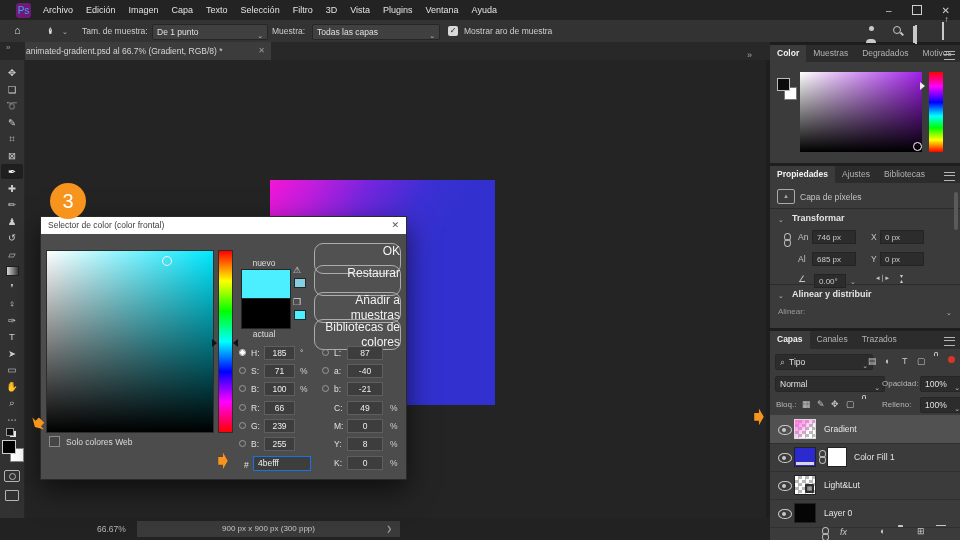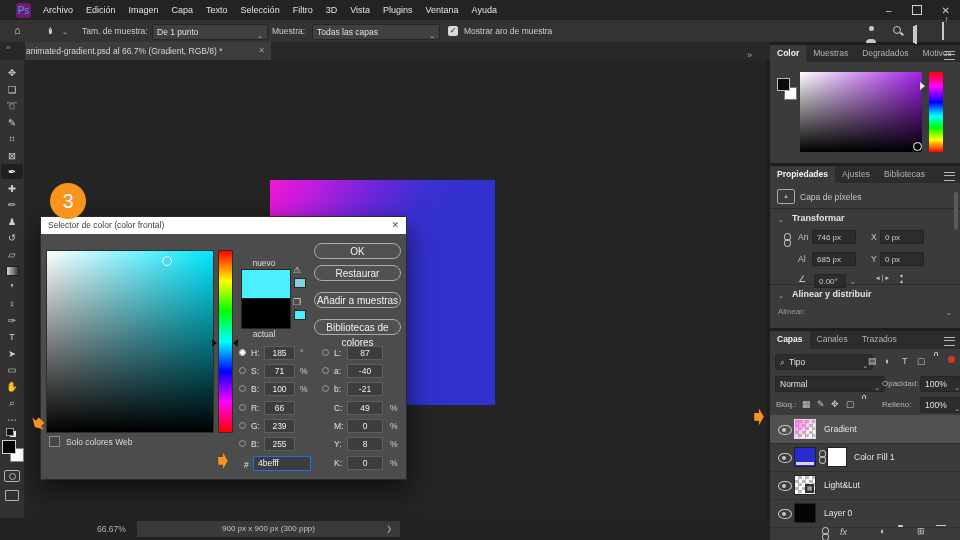--- a/index.html
+++ b/index.html
@@ -60,21 +60,21 @@
      background:linear-gradient(to top,#000,rgba(0,0,0,0)),linear-gradient(to right,#fff,#00e8ff)}
   .satmark{position:absolute;left:69%;top:3%;width:8px;height:8px;border:1.5px solid #f4f4f4;border-radius:50%}
   .huestrip{position:absolute;left:177px;top:33px;width:13px;height:181px;border:1px solid #2e2e2e;
      background:linear-gradient(to bottom,#f00 0%,#ff0 16.6%,#0f0 33.3%,#0ff 50%,#00f 66.6%,#f0f 83.3%,#f00 100%)}
   .hmarkL{position:absolute;left:171px;top:122px;width:0;height:0;border-top:4px solid transparent;border-bottom:4px solid transparent;border-left:5px solid #111}
   .hmarkR{position:absolute;left:192px;top:122px;width:0;height:0;border-top:4px solid transparent;border-bottom:4px solid transparent;border-right:5px solid #111}
   .swlabel{position:absolute;left:198px;width:50px;text-align:center;font-size:8.5px;color:#ddd}
   .swatch{position:absolute;left:200px;width:48px;height:29px;border:1px solid #262626}
   .gamuticon{position:absolute;left:252px;font-size:9px;color:#ddd}
   .gamutsw{position:absolute;left:253px;width:10px;height:8px;border:1px solid #262626}
-  .dbtn{position:absolute;left:273px;width:87px;height:16px;border:1px solid #ababab;border-radius:9px;color:#f2f2f2;font-size:10px;text-align:center;line-height:15px;background:rgba(255,255,255,.03);box-sizing:border-box}
+  .dbtn{position:absolute;left:273px;width:87px;height:31px;border:1px solid #ababab;border-radius:9px;color:#f2f2f2;font-size:12px;text-align:right;line-height:15px;background:rgba(255,255,255,.03);box-sizing:border-box}
   .prow{position:absolute;height:15px;font-size:8.5px;color:#e0e0e0}
   .prow .radio{position:absolute;left:0;top:3px;width:7px;height:7px;border:1px solid #9a9a9a;border-radius:50%;box-sizing:border-box}
   .prow .radio.sel{border-color:#ddd;background:radial-gradient(circle,#fff 0 2px,transparent 2.6px)}
   .prow .plab{position:absolute;left:12px;top:2px}
   .prow .pfield{position:absolute;left:25px;top:0;width:31px;height:14px;background:#3d3d3d;border:1px solid #5e5e5e;text-align:center;line-height:13px;box-sizing:border-box;color:#eee}
   .prow .punit{position:absolute;left:61px;top:2px;color:#cfcfcf}
   .col-l{left:198px;width:95px}
   .col-r{left:281px;width:110px}
   .col-r .pfield{width:36px}
   .col-r .punit{left:68px}

